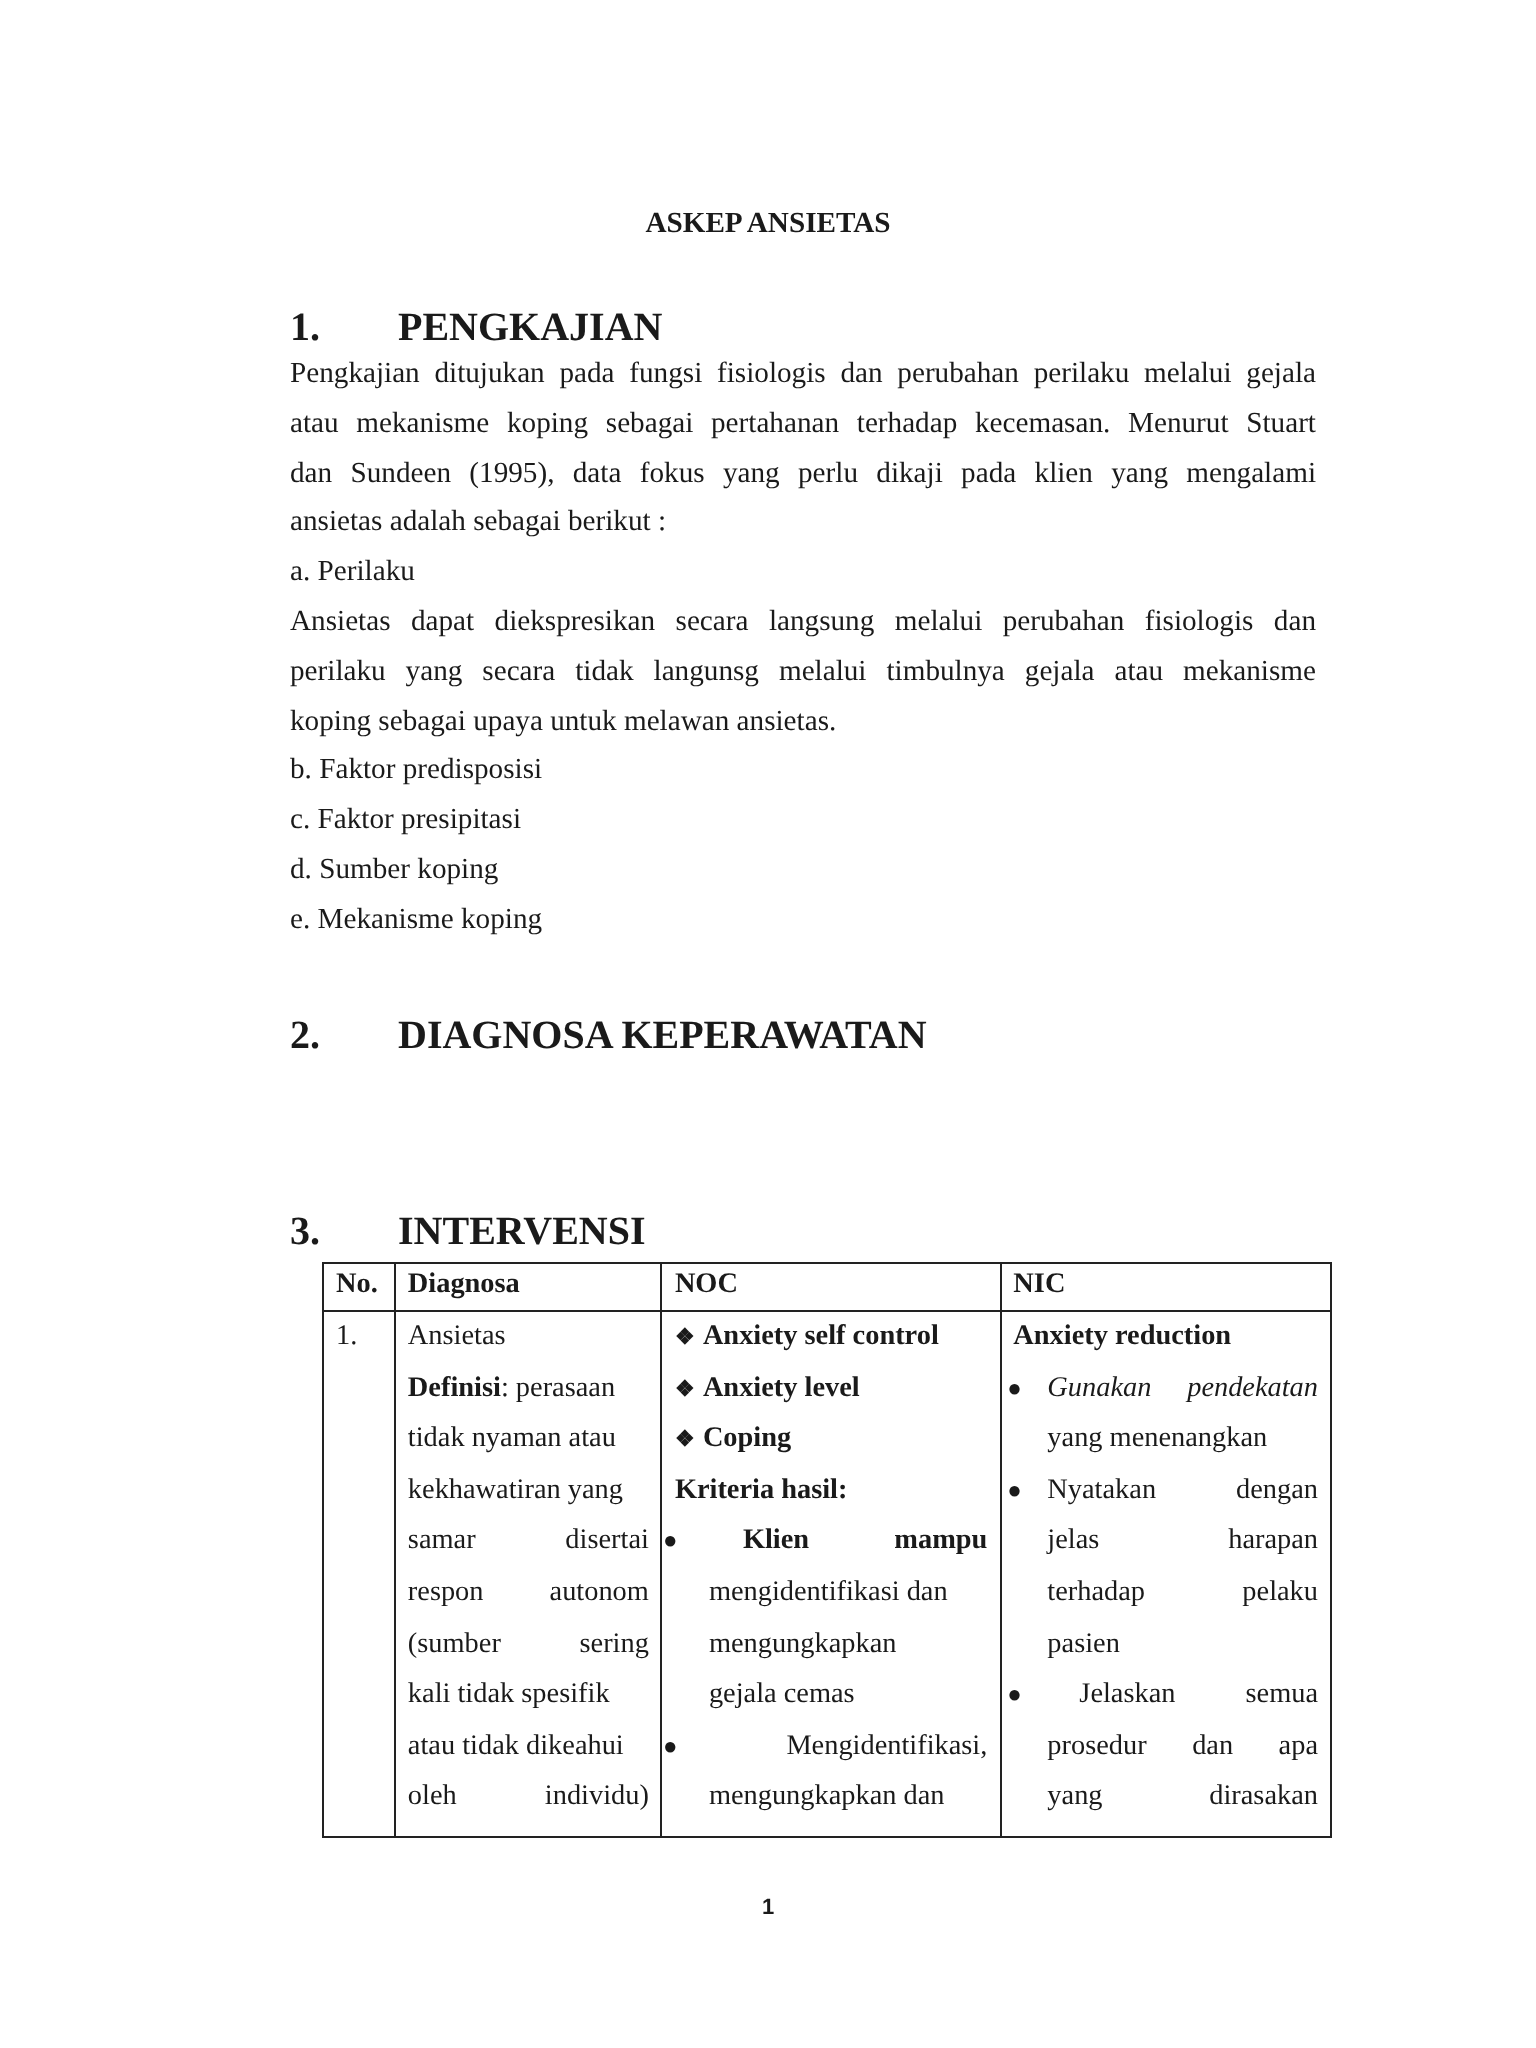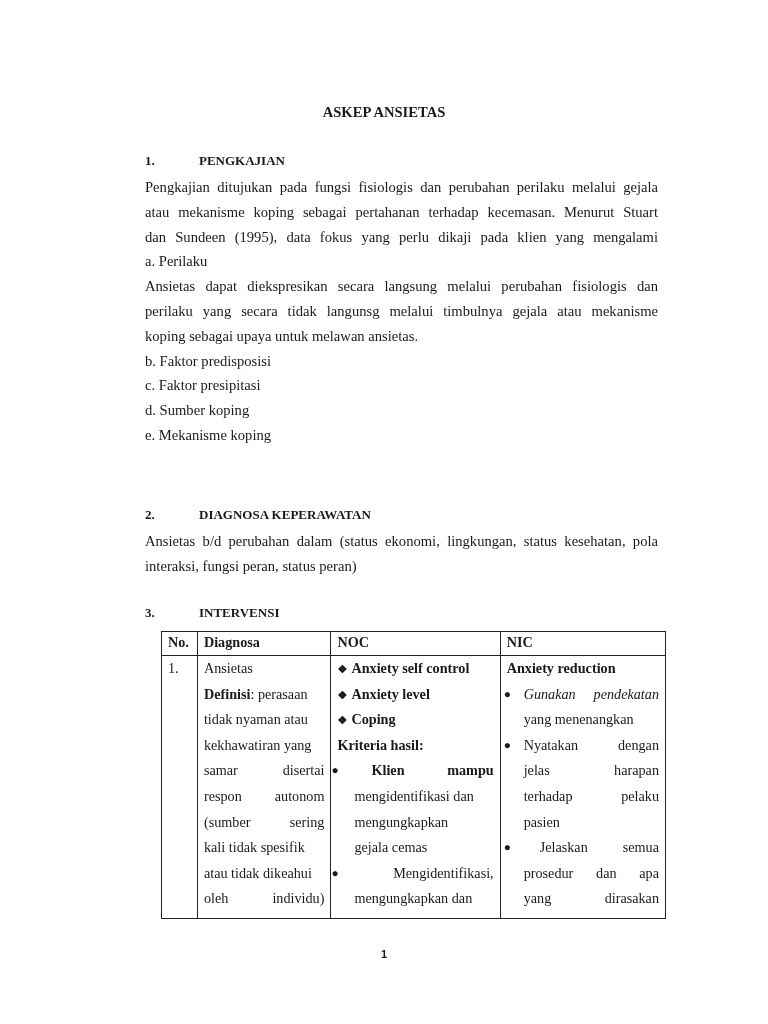--- a/index.html
+++ b/index.html
@@ -27,21 +27,21 @@
       left: 0;
       width: 768px;
       text-align: center;
       font-weight: bold;
       font-size: 14.6px;
     }
     .section-heading {
       position: absolute;
       left: 145px;
       font-weight: bold;
-      font-size: 13px;
+      font-size: 20px;
     }
     .section-heading .num {
       display: inline-block;
       width: 54px;
     }
     .para {
       position: absolute;
       left: 145px;
       width: 513px;
       line-height: 24.8px;
@@ -146,36 +146,33 @@
   <div class="title">ASKEP ANSIETAS</div>
 
   <div class="section-heading" style="top:153px;">
     <span class="num">1.</span><span>PENGKAJIAN</span>
   </div>
 
   <div class="para" style="top:175px;">
     <span class="jline">Pengkajian ditujukan pada fungsi fisiologis dan perubahan perilaku melalui gejala</span>
     <span class="jline">atau mekanisme koping sebagai pertahanan terhadap kecemasan. Menurut Stuart</span>
     <span class="jline">dan Sundeen (1995), data fokus yang perlu dikaji pada klien yang mengalami</span>
+    <span class="lline">ansietas adalah sebagai berikut :</span>
     <span class="lline">a. Perilaku</span>
     <span class="jline">Ansietas dapat diekspresikan secara langsung melalui perubahan fisiologis dan</span>
     <span class="jline">perilaku yang secara tidak langunsg melalui timbulnya gejala atau mekanisme</span>
     <span class="lline">koping sebagai upaya untuk melawan ansietas.</span>
     <span class="lline">b. Faktor predisposisi</span>
     <span class="lline">c. Faktor presipitasi</span>
     <span class="lline">d. Sumber koping</span>
     <span class="lline">e. Mekanisme koping</span>
   </div>
 
   <div class="section-heading" style="top:507px;">
     <span class="num">2.</span><span>DIAGNOSA KEPERAWATAN</span>
-  </div>
-  <div class="para" style="top:529px;">
-    <span class="jline">Ansietas b/d perubahan dalam (status ekonomi, lingkungan, status kesehatan, pola</span>
-    <span class="lline">interaksi, fungsi peran, status peran)</span>
   </div>
 
   <div class="section-heading" style="top:605px;">
     <span class="num">3.</span><span>INTERVENSI</span>
   </div>
 
   <table class="interv">
     <tbody>
         <tr class="head">
       <td class="c-no">No.</td>

